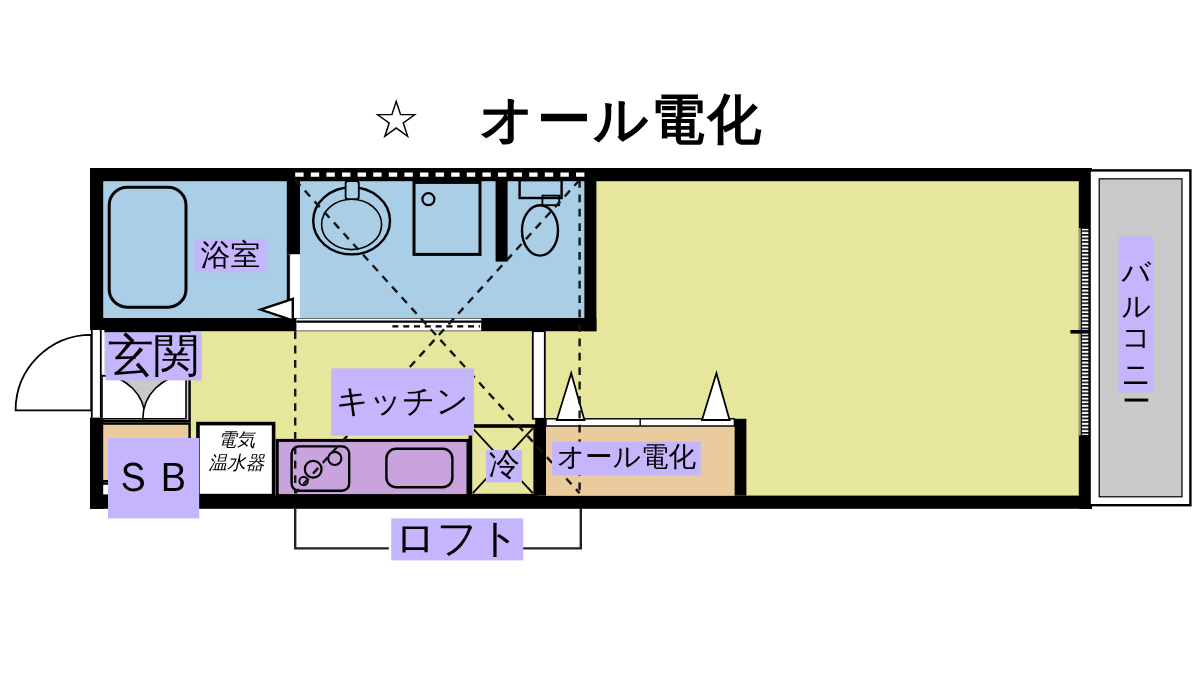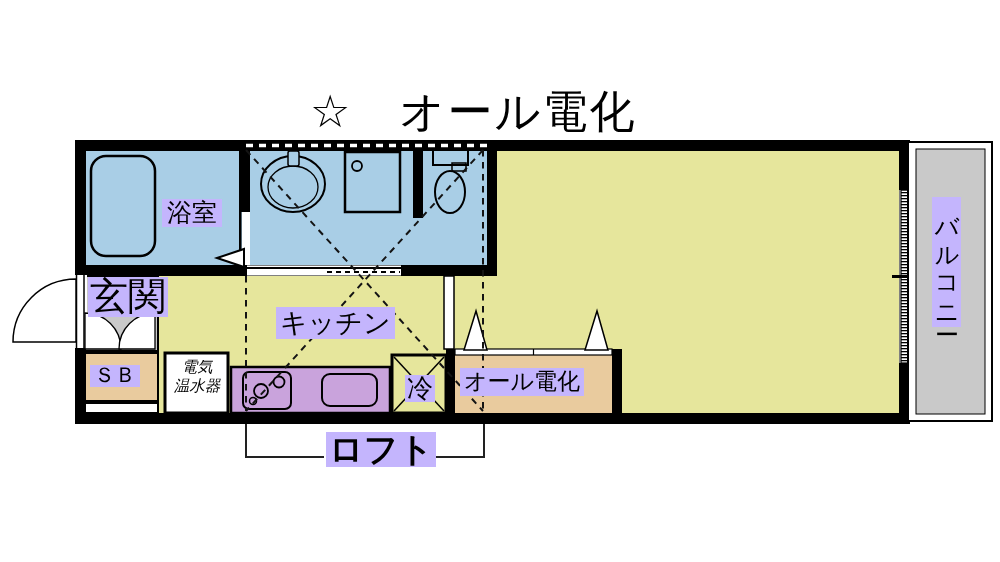--- a/index.html
+++ b/index.html
@@ -1,27 +1,27 @@
 <!DOCTYPE html>
 <html style="--c-wet: #a9cee6; --c-room: #e6e69c; --c-entry: #c9c9c9; --c-storage: #e9cb9e; --c-counter: #c9a3dc; --c-wall: #000000;"><head>
 <meta charset="utf-8">
 <style>
   html,body{margin:0;padding:0;background:#fff;}
   .page{position:relative;width:1000px;height:562px;background:#fff;overflow:hidden;
         font-family:"DejaVu Sans","Liberation Sans",sans-serif;}
   svg{position:absolute;left:0;top:0;}
   .lbl{position:absolute;background:#c4b5fd;color:#000;line-height:1.04;white-space:nowrap;
        font-family:"DejaVu Sans","Liberation Sans",sans-serif;}
-  .title{position:absolute;left:310px;top:82px;font-size:45px;font-weight:normal;
+  .title{position:absolute;left:310px;top:70px;font-size:45px;font-weight:bold;
          letter-spacing:2px;color:#000;background:transparent;}
   .heater-lbl{position:absolute;left:166px;top:358px;width:62px;text-align:center;
               font-size:15.5px;line-height:1.2;color:#000;font-style:italic;}
   .balcony-lbl{position:absolute;left:932px;top:197px;font-size:24px;padding:3px 2px;
                writing-mode:vertical-rl;letter-spacing:3px;}
-  .loft-lbl{position:absolute;left:326px;top:432px;font-size:34px;padding:0 3px;font-weight:bold;}
+  .loft-lbl{position:absolute;left:326px;top:432px;font-size:34px;padding:0 3px;}
   .fill-wet{fill:var(--c-wet,#a9cee6);}
   .fill-room{fill:var(--c-room,#e6e69c);}
   .fill-entry{fill:var(--c-entry,#c9c9c9);}
   .fill-storage{fill:var(--c-storage,#e9cb9e);}
   .fill-counter{fill:var(--c-counter,#c9a3dc);}
 </style>
 </head>
 <body>
 
 <div class="page">
@@ -110,24 +110,24 @@
   <line x1="483" y1="150" x2="483" y2="411" stroke="#141414" stroke-width="2" stroke-dasharray="6.5 5.5"></line>
   <line x1="246" y1="276" x2="246" y2="411" stroke="#141414" stroke-width="2" stroke-dasharray="6.5 5.5"></line>
   <line x1="246" y1="145.5" x2="490" y2="145.5" stroke="#fff" stroke-width="3.5" stroke-dasharray="7 6"></line>
 
   <path d="M246,424 V457 H324 M418,457 H484 V424" fill="none" stroke="#222" stroke-width="2"></path>
 </svg>
 
 <div class="title">☆　オール電化</div>
 <div class="lbl" style="left:162px;top:199px;font-size:25px;padding:1px 5px;">浴室</div>
 <div class="lbl" style="left:88px;top:277px;font-size:38px;padding:0 2px;">玄関</div>
-<div class="lbl" style="left:90px;top:365px;font-size:21px;padding:0 4px;text-align:center;">ＳＢ</div>
+<div class="lbl" style="left:90px;top:365px;font-size:34px;padding:16px 4px;text-align:center;">ＳＢ</div>
 <div class="heater-lbl">
   <div>電気</div>
   <div>温水器</div>
 </div>
-<div class="lbl" style="left:276px;top:307px;font-size:27px;padding:2px 4px;">キッチン</div>
+<div class="lbl" style="left:276px;top:307px;font-size:27px;padding:14px 4px;">キッチン</div>
 <div class="lbl" style="left:405px;top:375px;font-size:26px;padding:0 2px;">冷</div>
 <div class="lbl" style="left:460px;top:368px;font-size:23px;padding:2px 4px;">オール電化</div>
 <div class="lbl balcony-lbl">バルコニー</div>
 <div class="lbl loft-lbl">ロフト</div>
 
 </div>
 
 </body></html>

